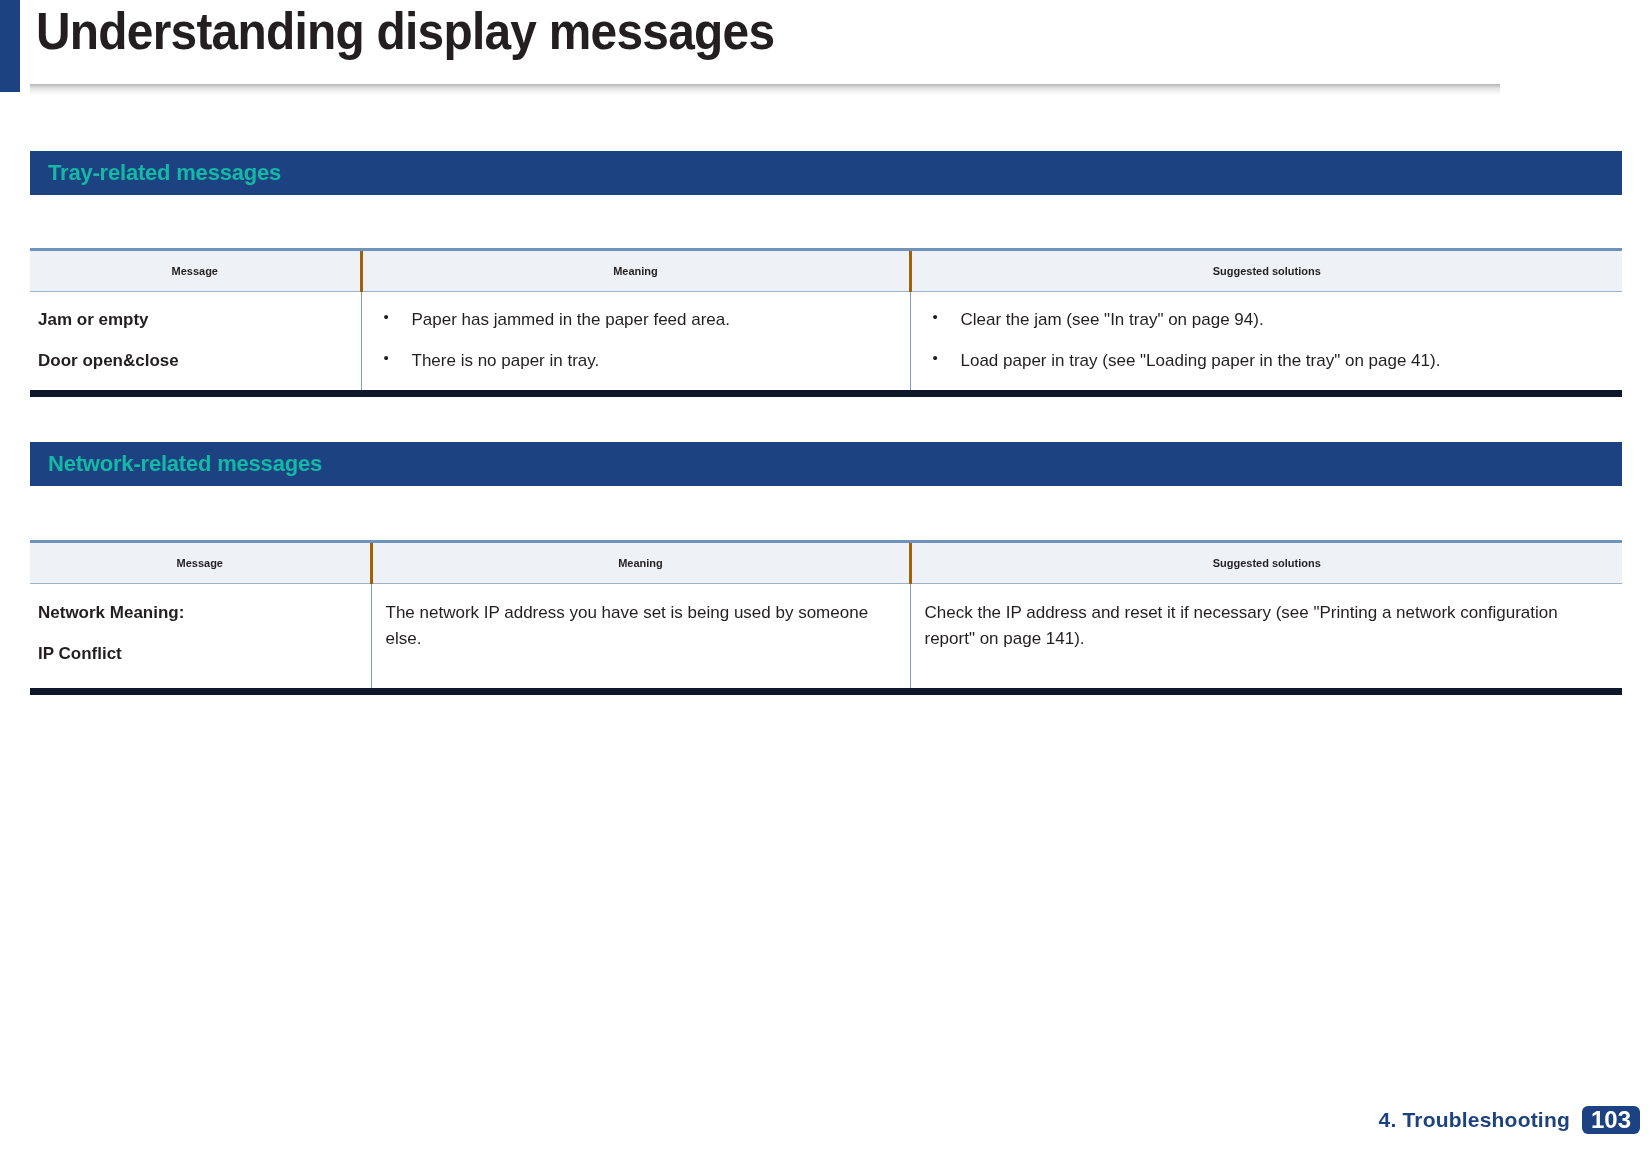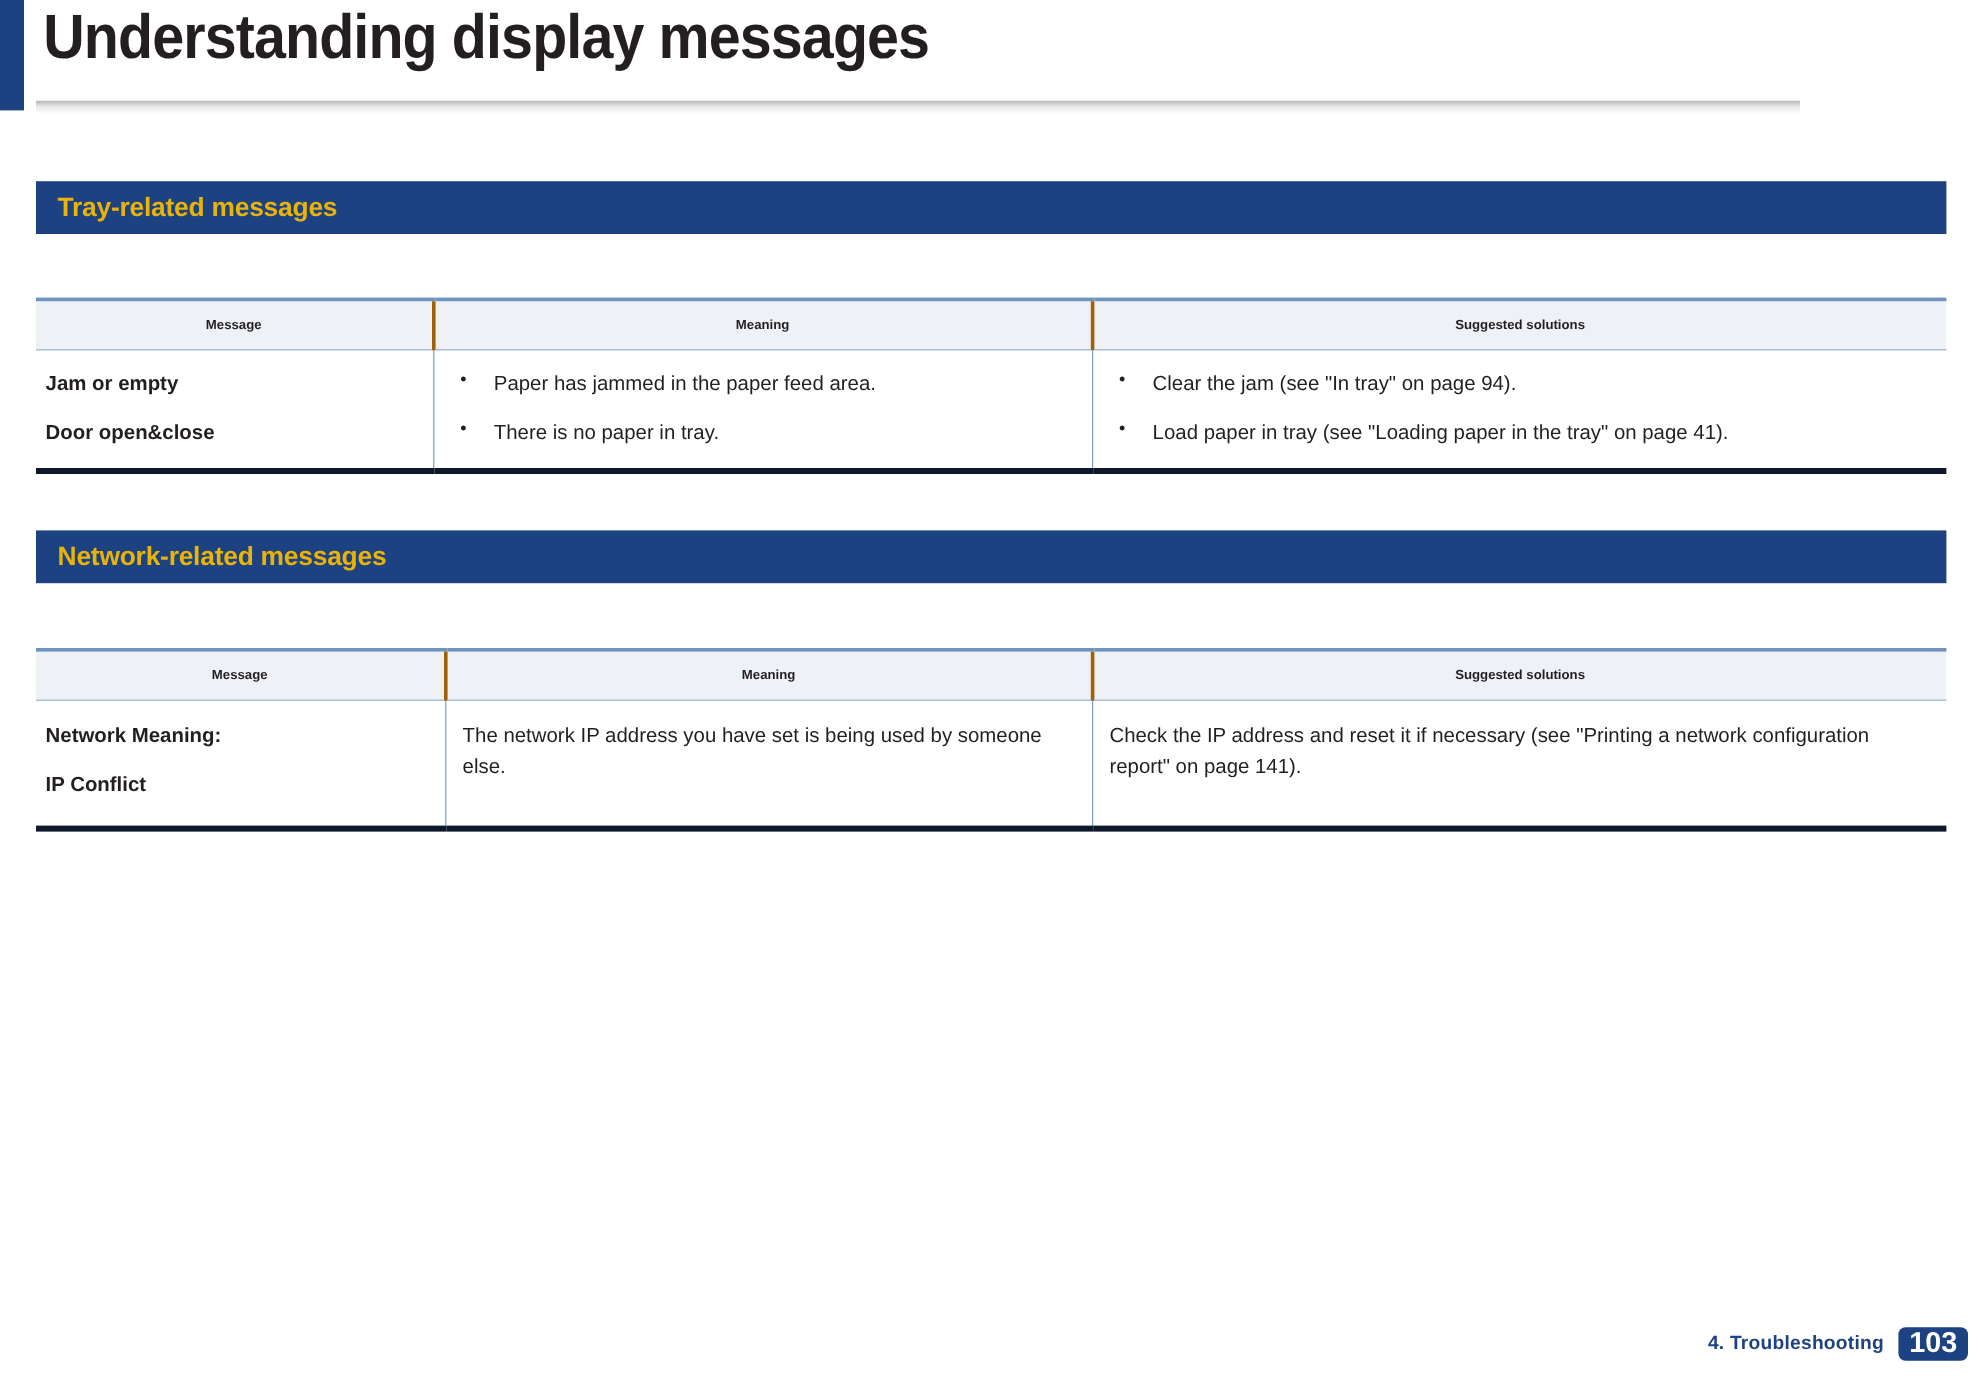--- a/index.html
+++ b/index.html
@@ -65,21 +65,21 @@
     width: 1592px;
     height: 44px;
     background: #1d4281;
   }
   .section-bar-label {
     position: absolute;
     left: 18px;
     top: 9px;
     font-size: 22px;
     font-weight: bold;
-    color: #eab308;
+    color: #14b8a6;
     letter-spacing: -0.2px;
     white-space: nowrap;
   }
 
   
   .msg-table {
     position: absolute;
     left: 30px;
     width: 1592px;
     border-collapse: collapse;
@@ -91,21 +91,21 @@
     border-bottom: 1px solid #9ab2cd;
     font-size: 11px;
     font-weight: bold;
     color: #231f20;
     text-align: center;
     padding: 14px 6px 14px 6px;
     vertical-align: middle;
   }
   .msg-table thead th + th { border-left: 3px solid #a16207; }
   .msg-table tbody td {
-    border-bottom: 5px solid #0f172a;
+    border-bottom: 7px solid #0f172a;
     font-size: 17px;
     vertical-align: top;
     padding: 15px 14px 17px 14px;
     line-height: 1.50;
     color: #231f20;
     margin-left: 41px;
   }
   .msg-table tbody td + td { border-left: 1px solid #7d9cc2; }
   .msg-table td.col-message {
     font-weight: bold;
@@ -153,21 +153,21 @@
   
   .footer {
     position: absolute;
     right: 10px;
     bottom: 16px;
     display: flex;
     align-items: center;
     height: 44px;
   }
   .footer-chapter {
-    font-size: 16px;
+    font-size: 21px;
     font-weight: bold;
     color: #1d4281;
     letter-spacing: 0.2px;
     margin-right: 12px;
     white-space: nowrap;
   }
   .footer-pagebox {
     background: #1d4281;
     color: #ffffff;
     font-size: 24px;

